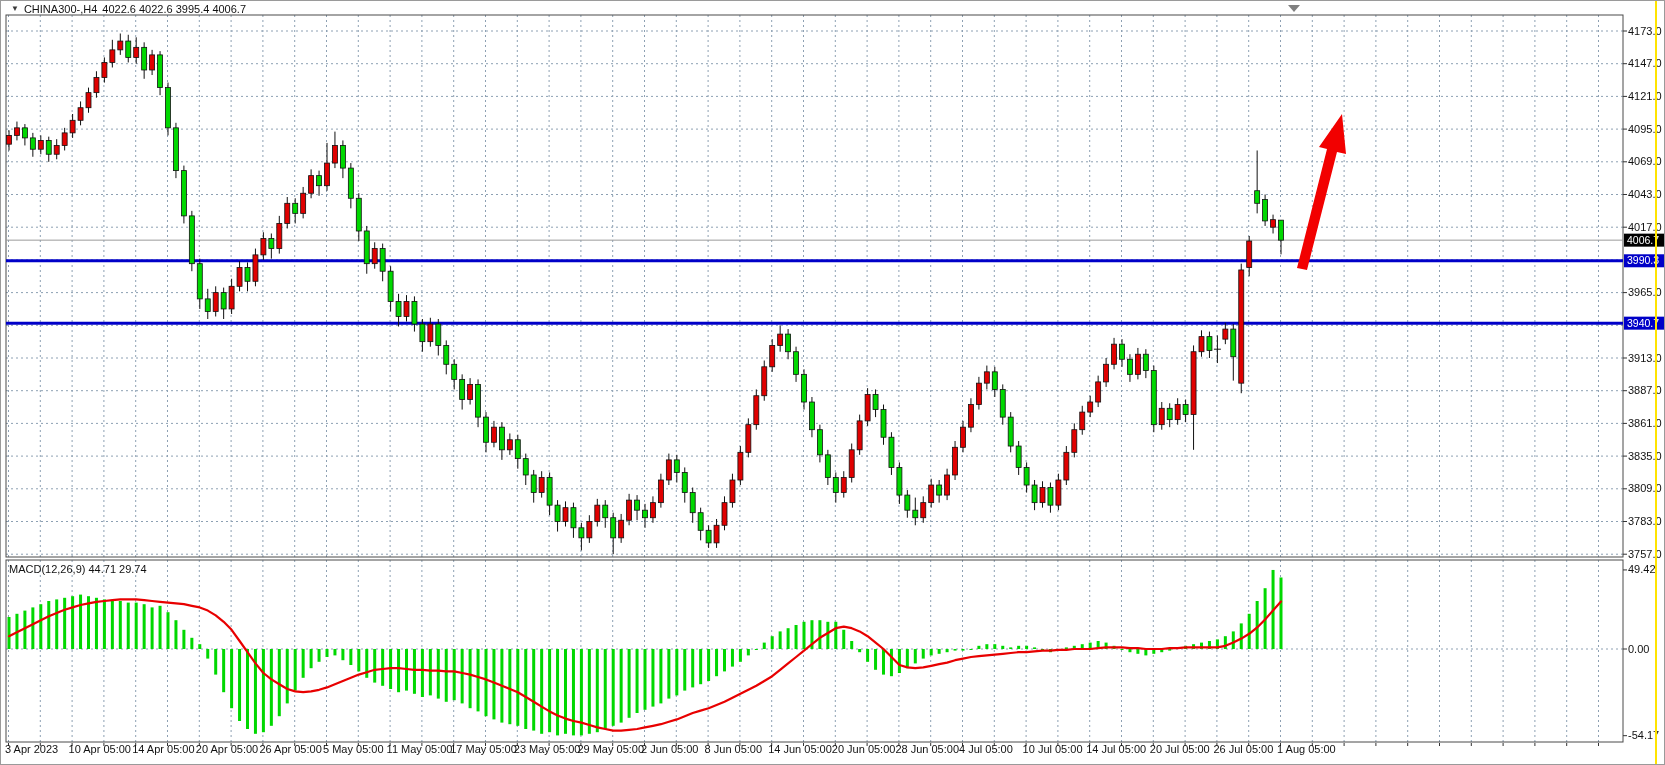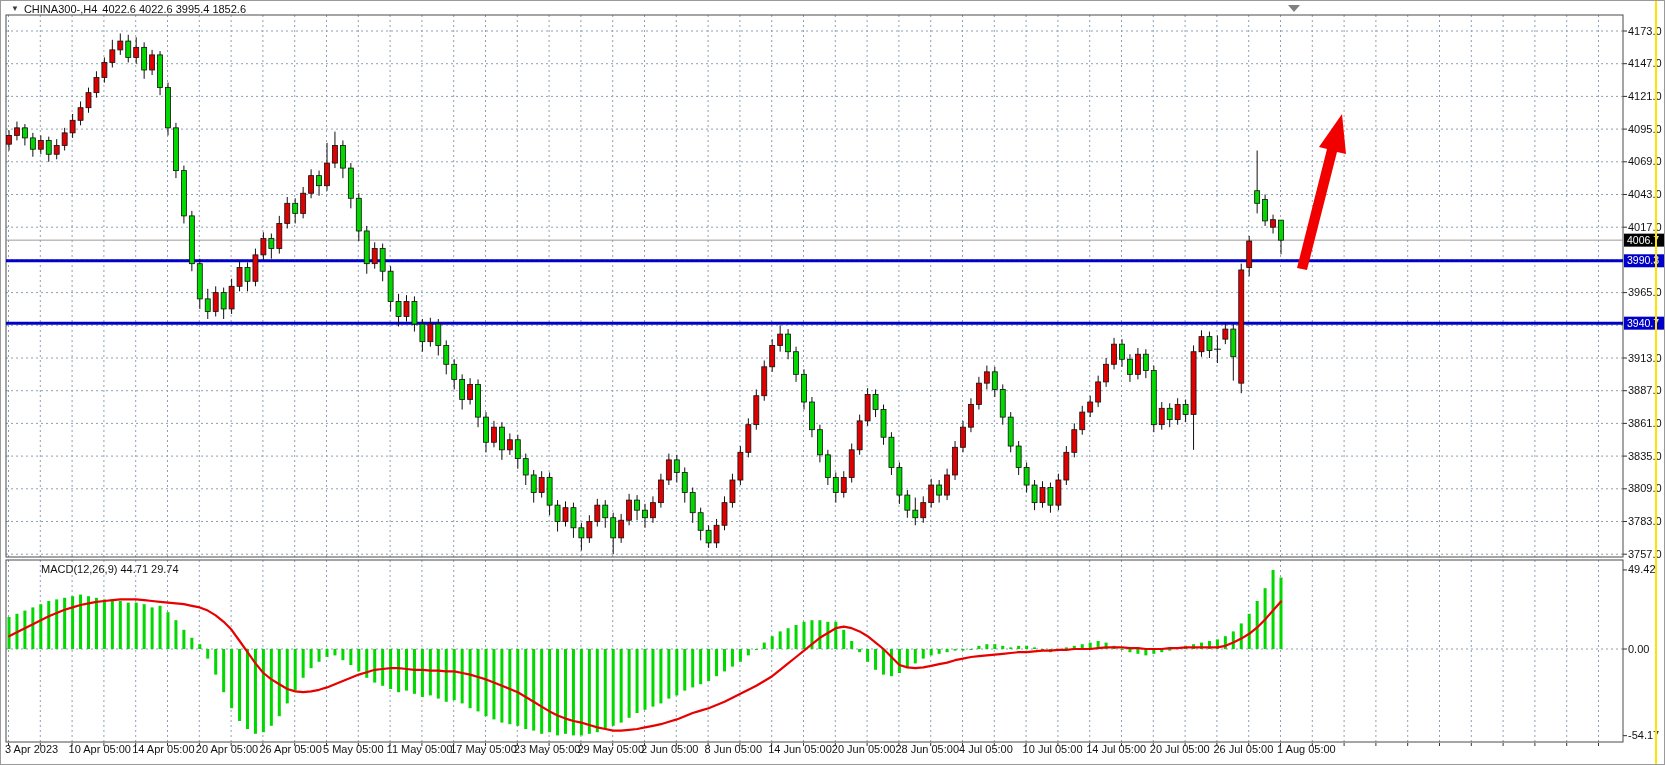--- a/index.html
+++ b/index.html
@@ -2,31 +2,31 @@
 <html><head>
 <meta charset="utf-8">
 <style>
   html,body{margin:0;padding:0;background:#d4d0c8;}
   .win{position:relative;width:1665px;height:765px;background:#ffffff;overflow:hidden;
        border:1px solid #9a9a9a;box-sizing:border-box;
        font-family:"Liberation Sans", sans-serif;}
   .title{position:absolute;left:10px;top:2px;font-size:11px;color:#111;z-index:5;
          display:flex;align-items:center;gap:5px;white-space:nowrap;}
   .tri{font-size:8px;color:#3a3a3a;line-height:1;}
-  .macd-label{position:absolute;left:8px;top:562px;font-size:11px;color:#111;z-index:5;white-space:nowrap;margin-left:32px;}
+  .macd-label{position:absolute;left:8px;top:562px;font-size:11px;color:#111;z-index:5;white-space:nowrap;}
   svg{position:absolute;left:0;top:0;}
 </style>
 </head>
 <body>
 
 <div class="win">
   <div class="title">
     <span class="tri">▼</span>
     <span>CHINA300-,H4</span>
-    <span>4022.6 4022.6 3995.4 1852.6</span>
+    <span>4022.6 4022.6 3995.4 4006.7</span>
   </div>
   <div class="macd-label">MACD(12,26,9) 44.71 29.74</div>
   <svg id="cv" width="1665" height="765" viewBox="0 0 1665 765">
       <rect x="0" y="0" width="1665" height="765" fill="#ffffff"></rect>
       <g>
         <line x1="7.5" y1="14" x2="7.5" y2="556" stroke="#8da0b3" stroke-width="1" stroke-dasharray="2,3"></line>
         <line x1="7.5" y1="559" x2="7.5" y2="741" stroke="#8da0b3" stroke-width="1" stroke-dasharray="2,3"></line>
         <line x1="39.3" y1="14" x2="39.3" y2="556" stroke="#8da0b3" stroke-width="1" stroke-dasharray="2,3"></line>
         <line x1="39.3" y1="559" x2="39.3" y2="741" stroke="#8da0b3" stroke-width="1" stroke-dasharray="2,3"></line>
         <line x1="71.1" y1="14" x2="71.1" y2="556" stroke="#8da0b3" stroke-width="1" stroke-dasharray="2,3"></line>

